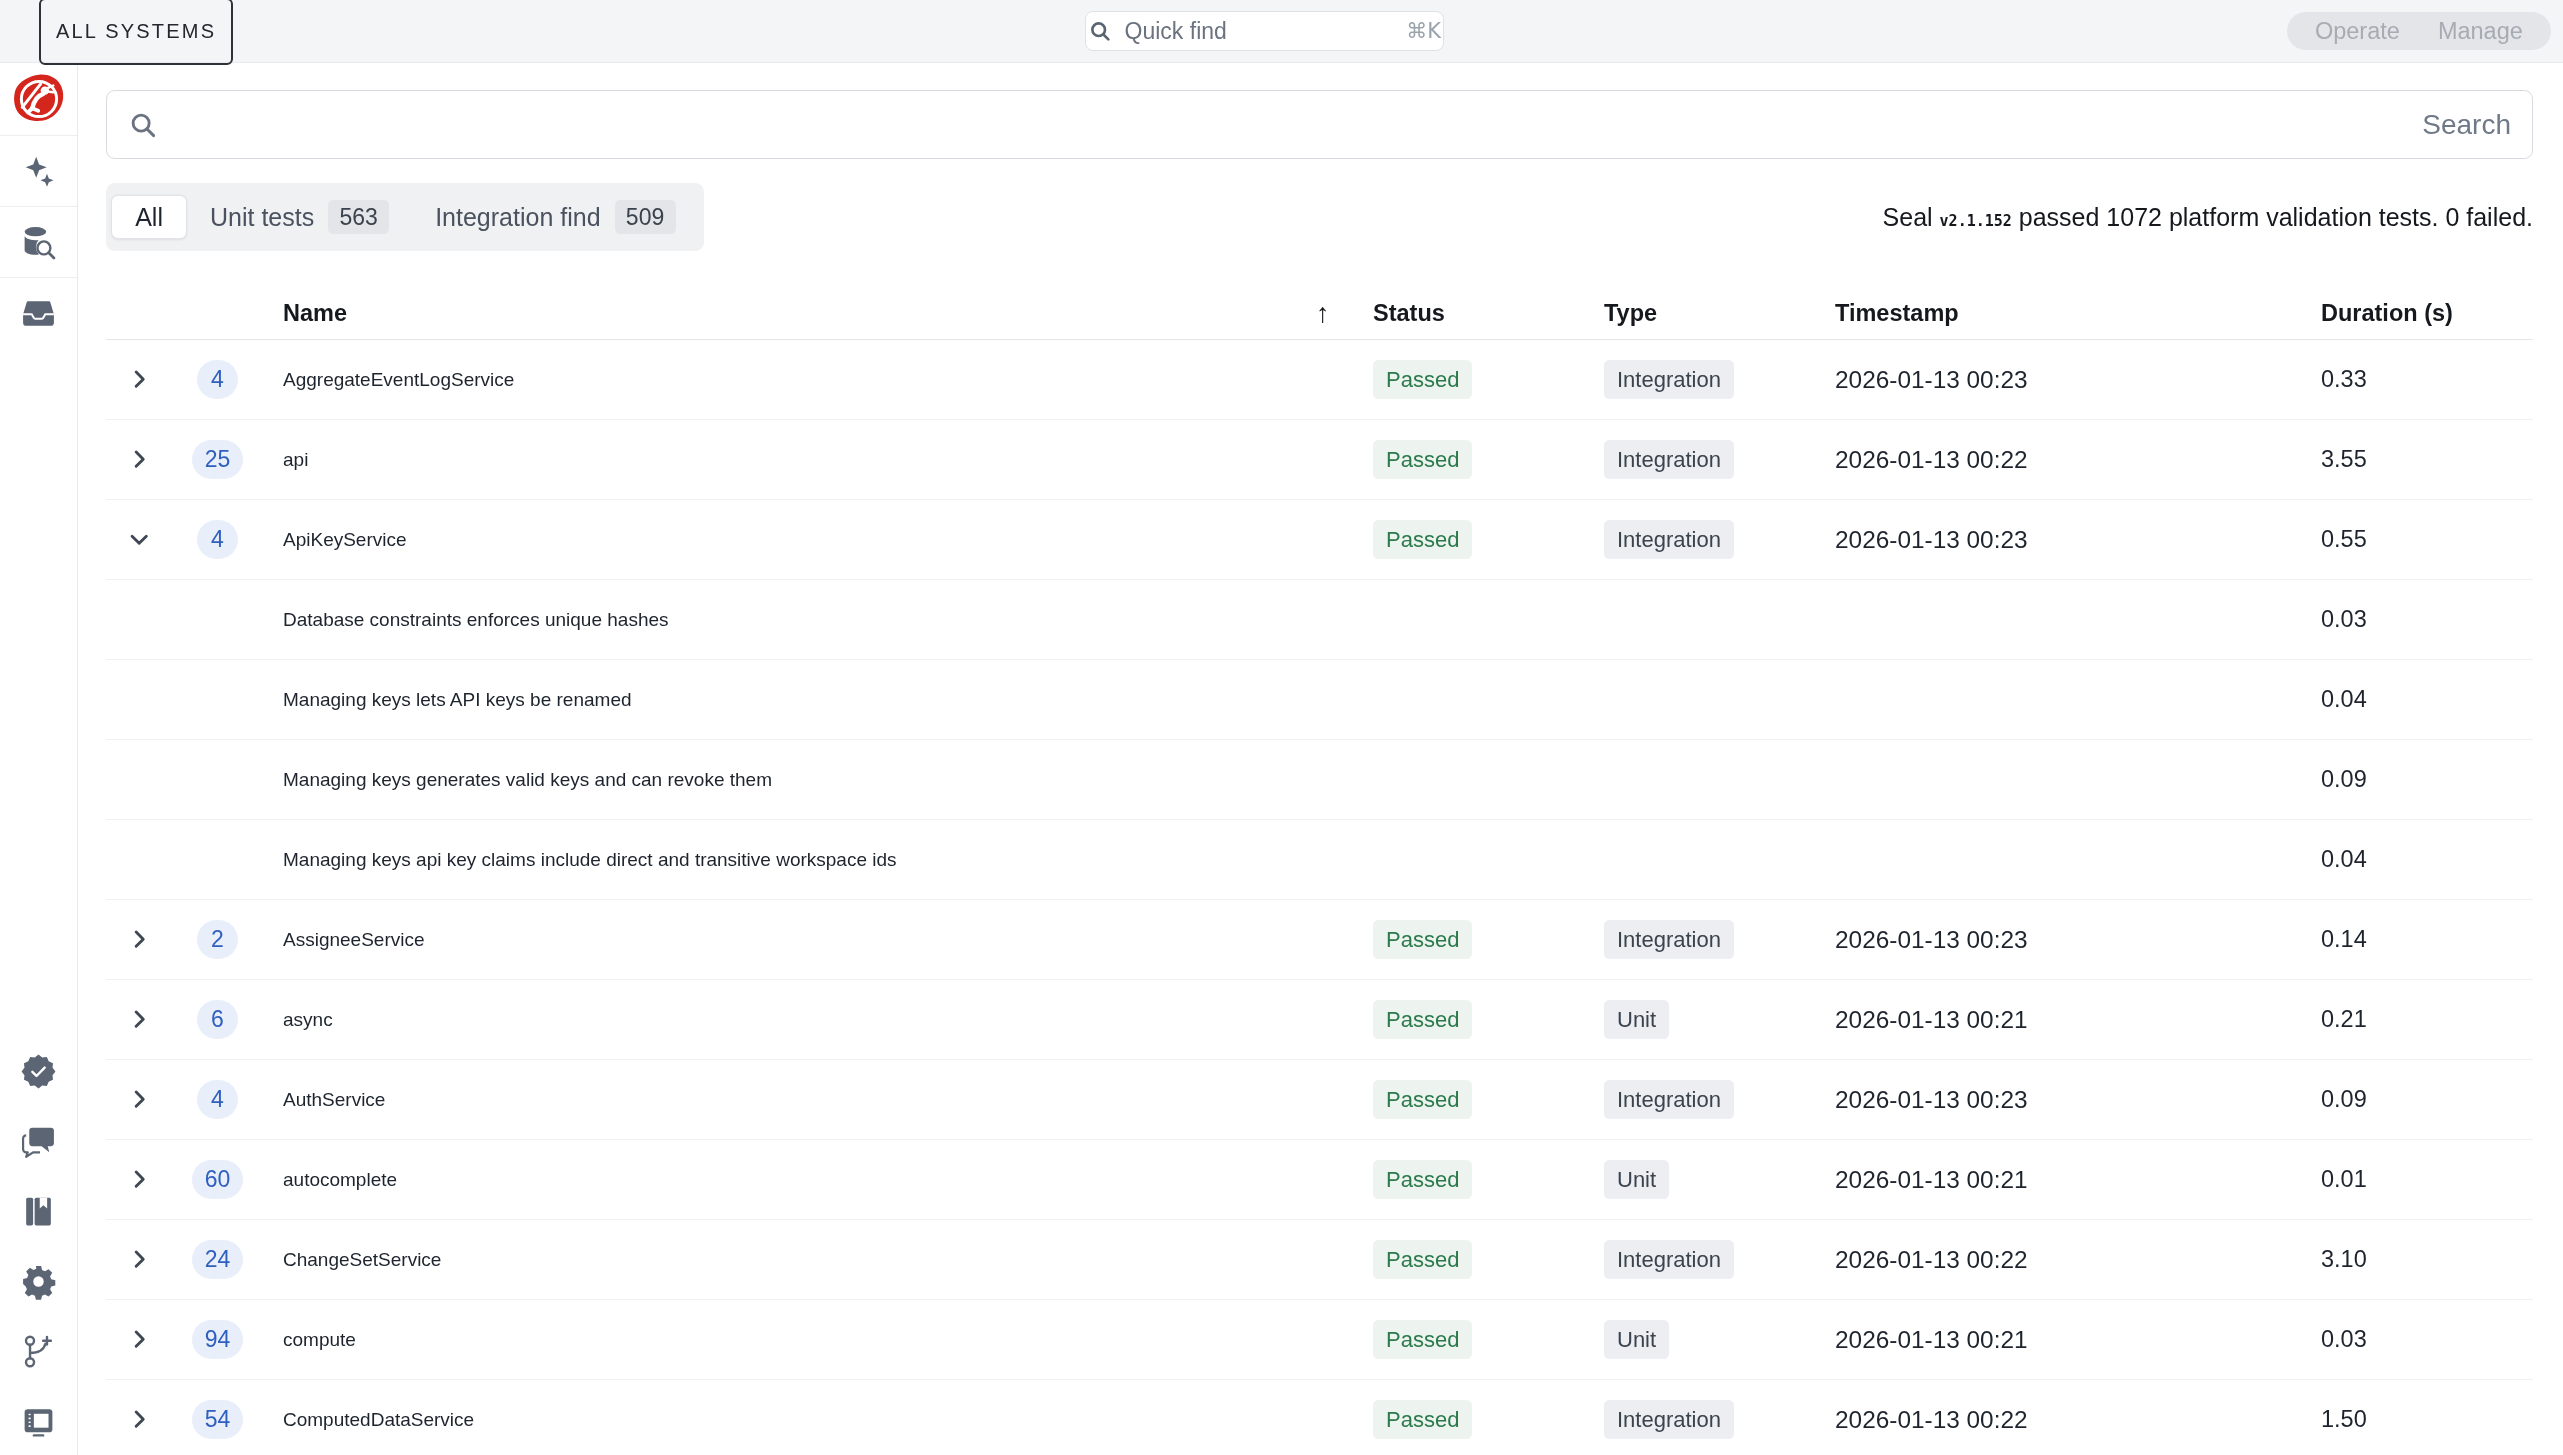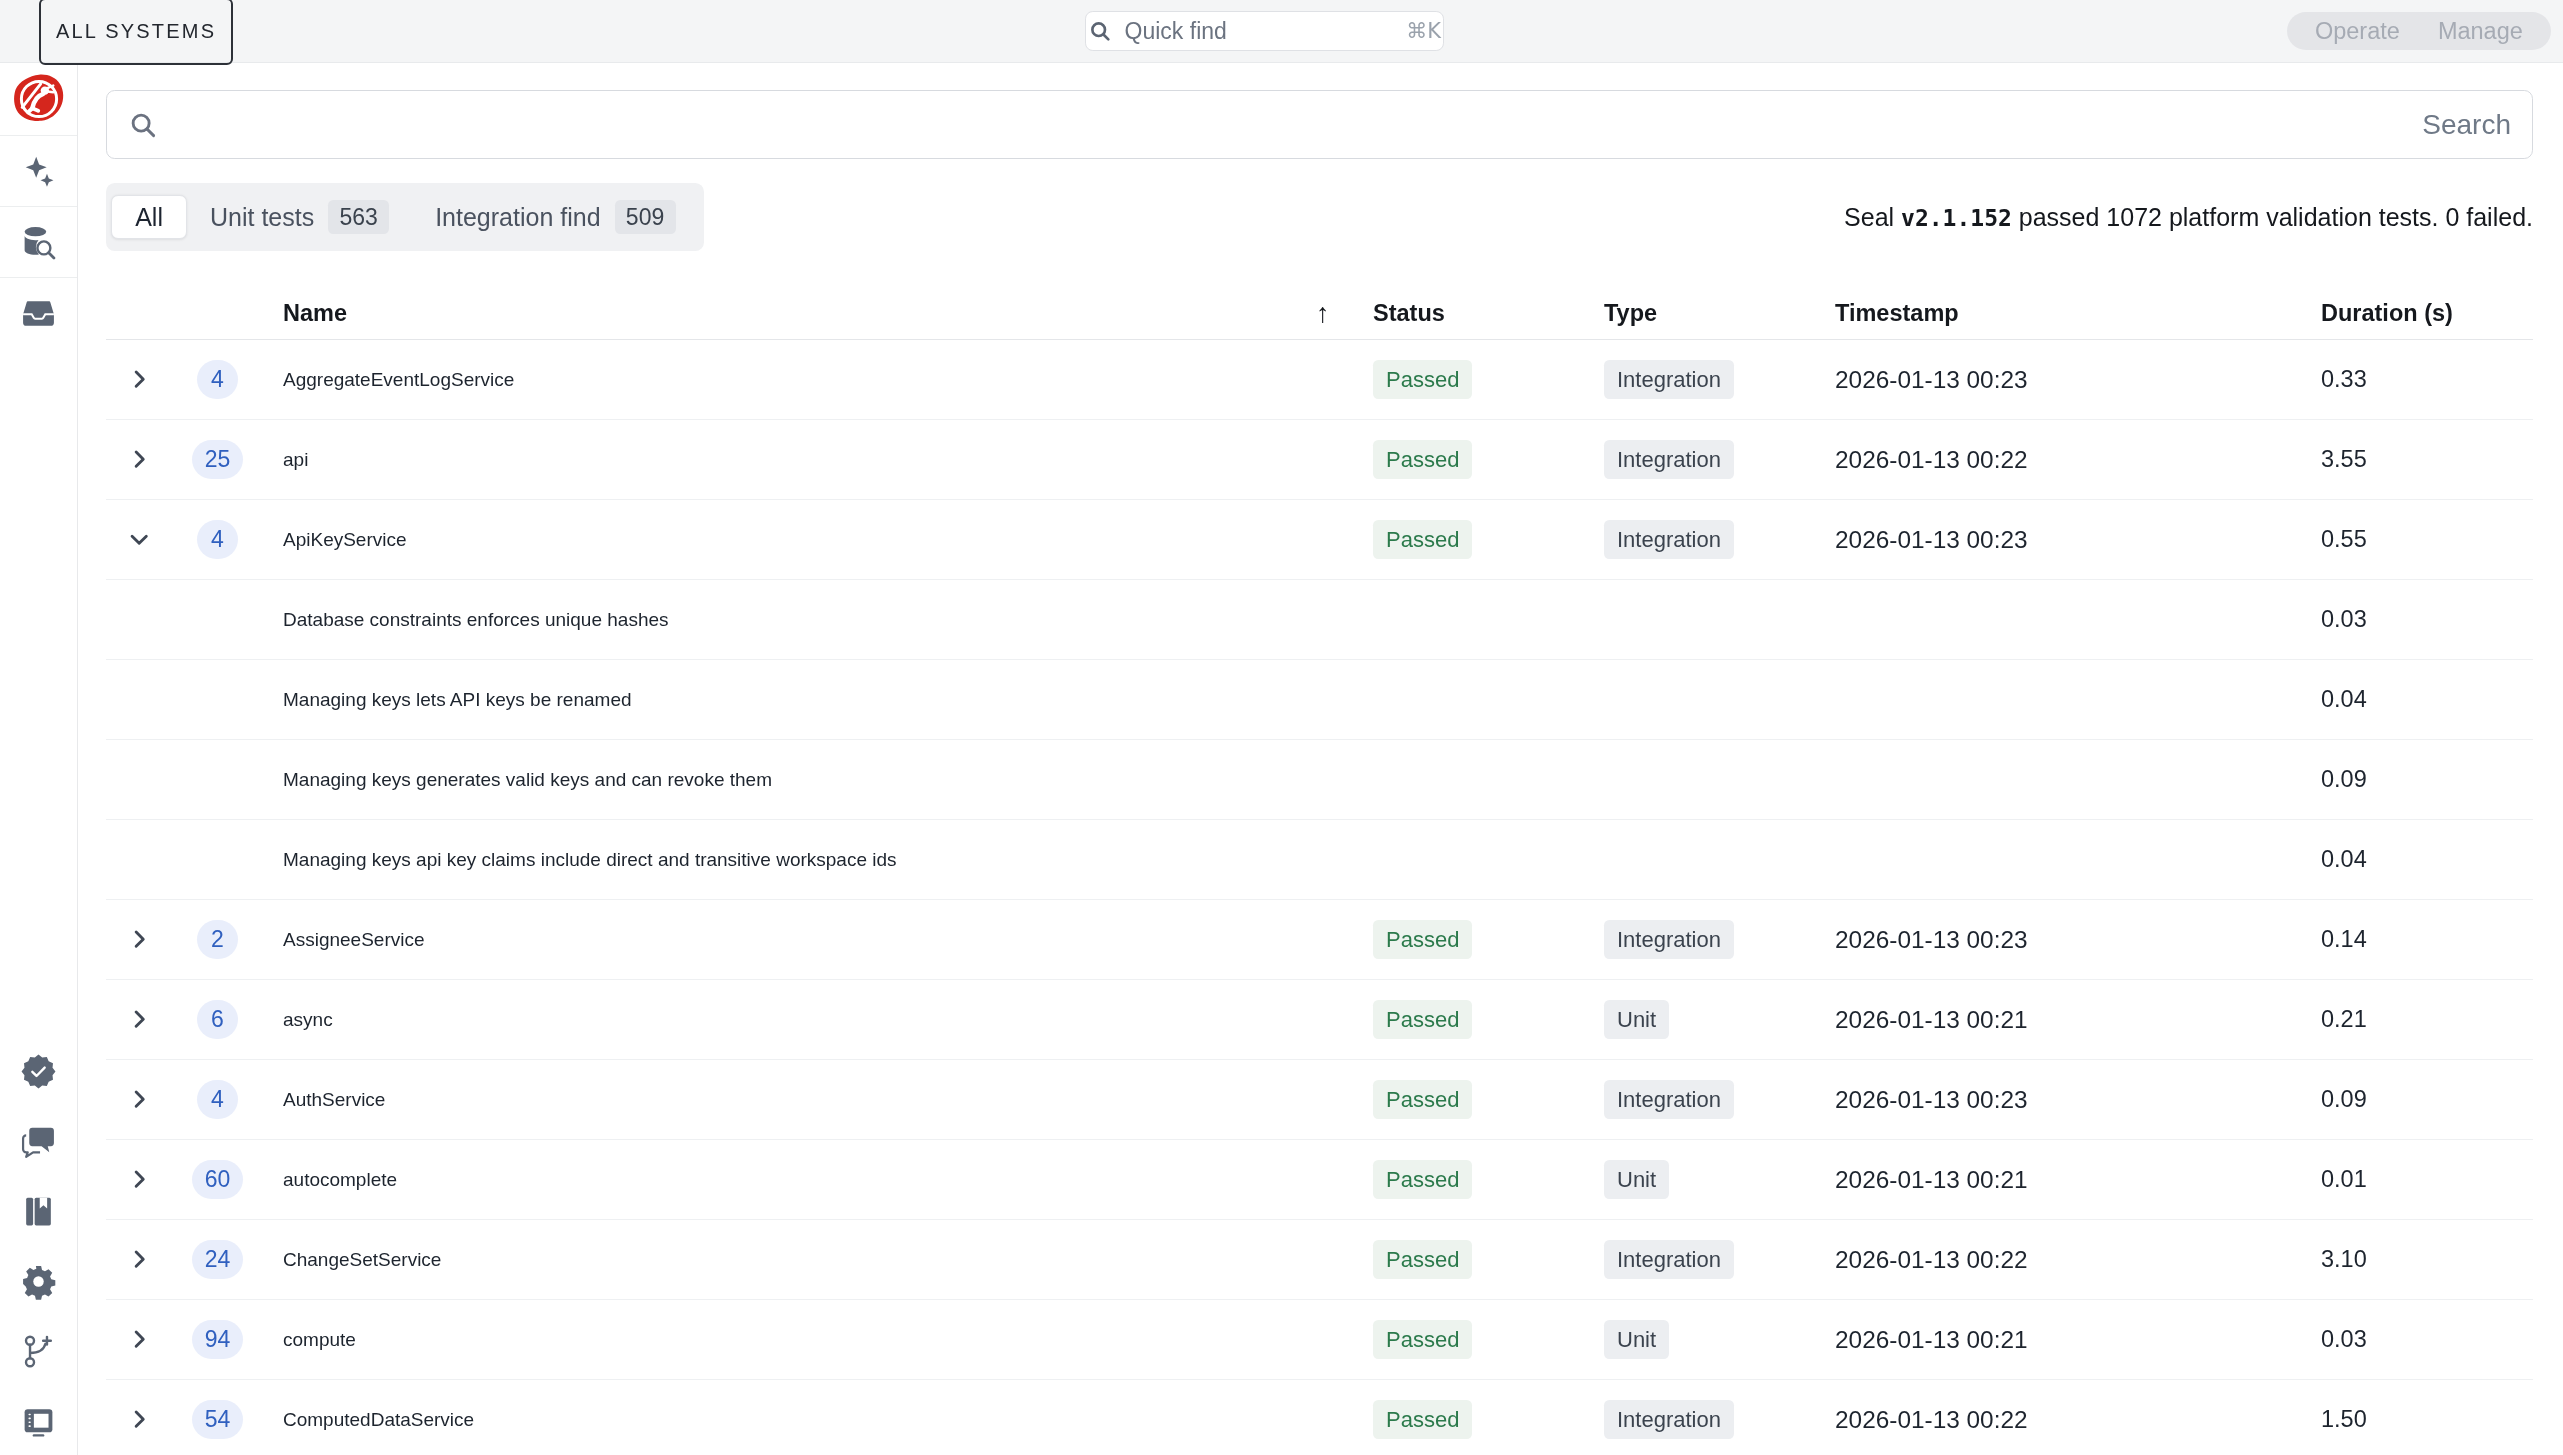--- a/index.html
+++ b/index.html
@@ -40,21 +40,21 @@
   .searchbar .s-text { font-size:28px; color:#6f7987; }
 
   .filterrow { margin-top:31px; height:54px; display:flex; align-items:center; }
   .seg { background:#f0f1f3; border-radius:8.7px; padding:5.2px; display:flex; align-items:center; height:68px; }
   .seg .tab { display:flex; align-items:center; gap:14px; padding:0 23px; height:44px; border-radius:7px;
     font-size:25px; color:#4a525f; cursor:pointer; }
   .seg .tab.active { background:#fff; color:#1d2430; font-weight:500; border:0.9px solid #e2e4e8;
     box-shadow:0 0.9px 2.6px rgba(0,0,0,.08); }
   .seg .cnt { background:#e3e5e9; border-radius:5.2px; padding:3.5px 11.3px; font-size:23px; color:#3a424d; }
   .summary { margin-left:auto; font-size:25px; color:#15181d; }
-  .summary .ver { font-family:"DejaVu Sans Mono", monospace; font-weight:bold; font-size:23px; }
+  .summary .ver { font-family:"DejaVu Sans Mono", monospace; font-weight:bold; font-size:15px; }
 
   
   .table { margin-top:44px; }
   .grid { display:grid; grid-template-columns:66px 91px 1053px 57px 231px 231px 486px 1fr; align-items:center; }
   .thead { height:52px; border-bottom:1.3px solid #e4e6e9; font-weight:700; font-size:23.5px; color:#15181d; }
   .thead .hname { padding-left:20px; }
   .thead .harrow { font-size:27px; font-weight:400; color:#15181d; cursor:pointer; }
   .trow { height:80px; border-bottom:1.3px solid #eef0f2; }
   .c-chevron { padding-left:21px; display:flex; align-items:center; }
   .c-chevron svg { width:24.4px; height:24.4px; cursor:pointer; }

